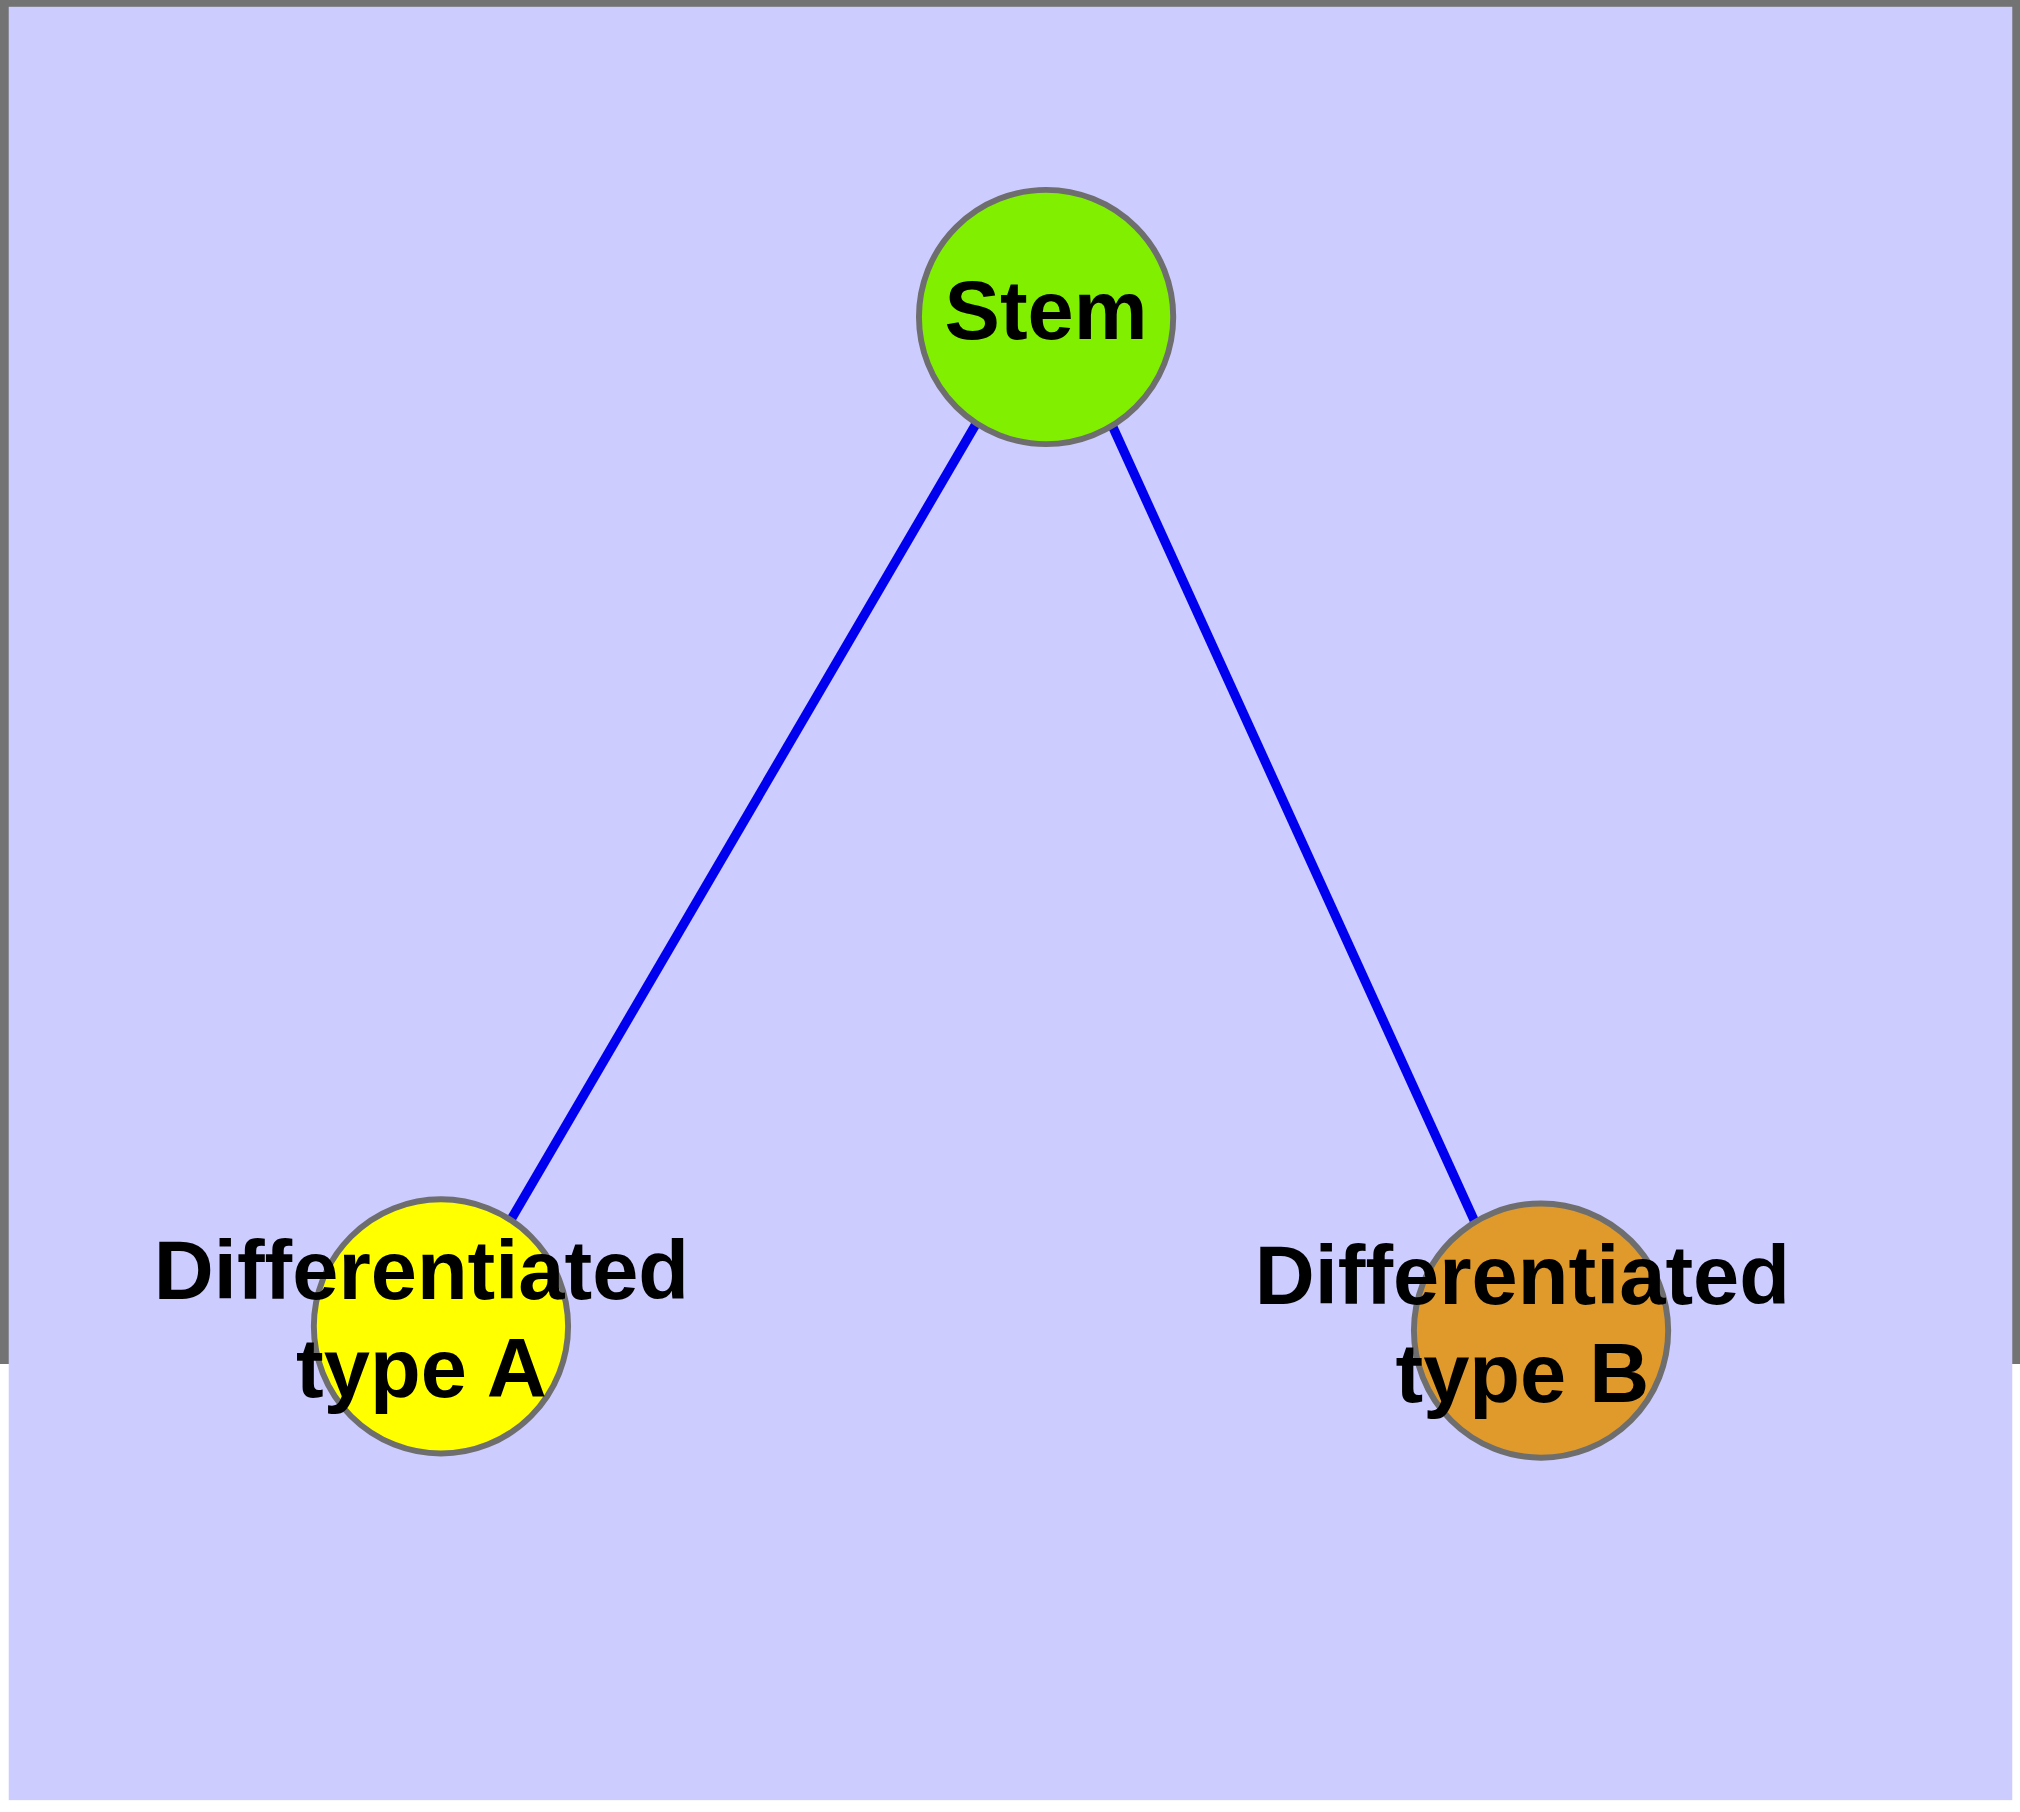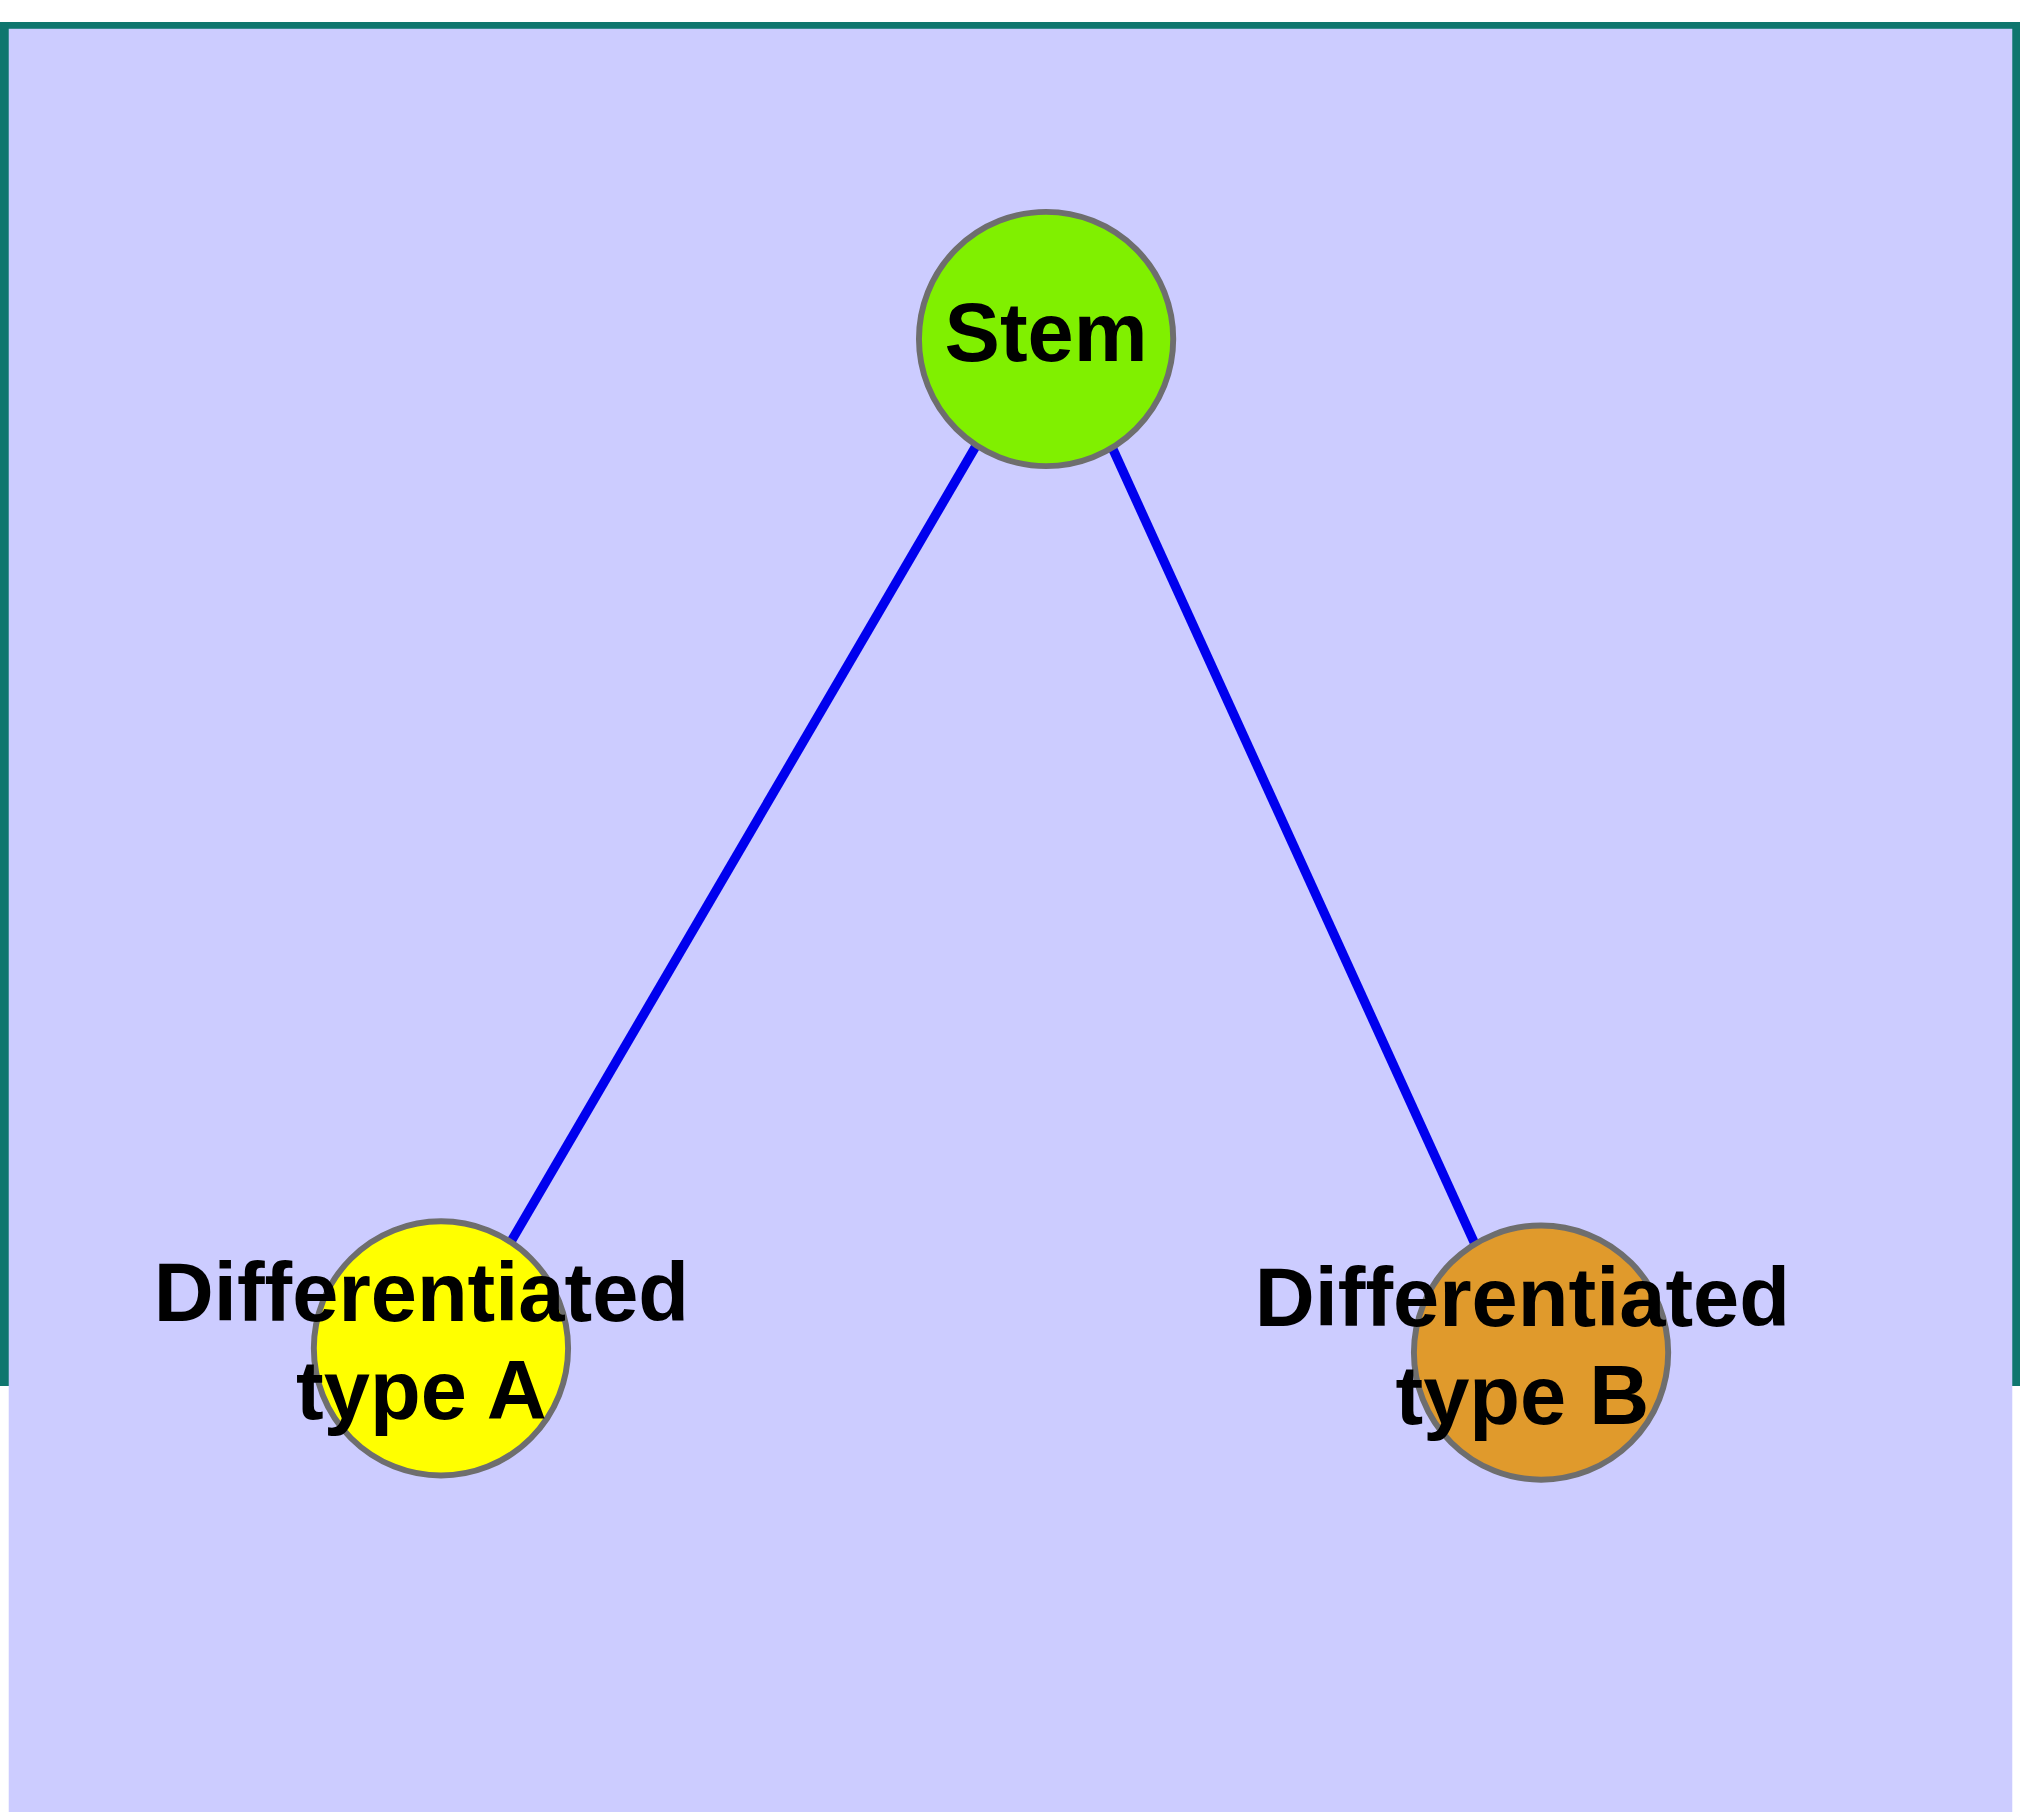--- a/index.html
+++ b/index.html
@@ -34,21 +34,21 @@
     text-anchor: middle;
     dominant-baseline: middle;
   }
   .edge-line {
     stroke-linecap: butt;
   }
 </style>
 </head>
 <body style="width: 2021px; height: 1812px; background: rgb(255, 255, 255);">
 
-<div id="graph-canvas" style="width: 2021px; height: 1364px; background: #0f766e; margin-top: 22px;">
+<div id="graph-canvas" style="width: 2021px; height: 1364px; background: #737373;">
   <svg id="graph-svg" width="2021" height="1812" viewBox="0 0 2384 2138" xmlns="http://www.w3.org/2000/svg">
 
     <rect id="plot-bg" x="10" y="8" width="2364" height="2116" fill="#ccccff"></rect>
 
     <g id="edges-group">
         <line class="edge-line" x1="1152" y1="499" x2="602" y2="1440" stroke="#0000ee" stroke-width="11"></line>
         <line class="edge-line" x1="1311" y1="500" x2="1741" y2="1444" stroke="#0000ee" stroke-width="11"></line>
       </g>
 
     <g id="nodes-group">

